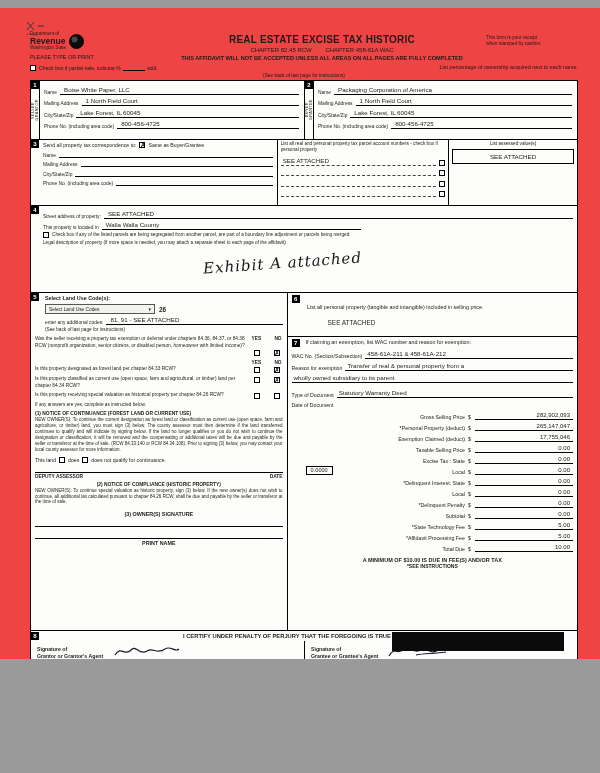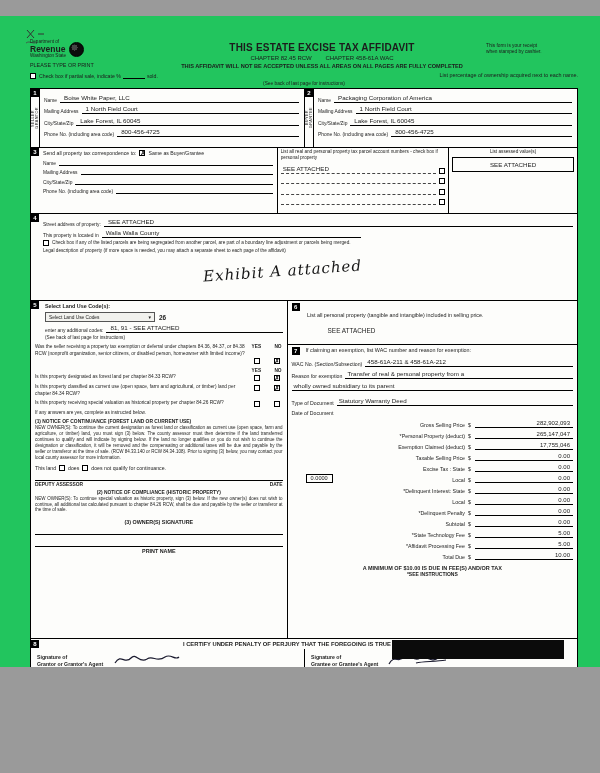--- a/index.html
+++ b/index.html
@@ -1,17 +1,17 @@
 <!DOCTYPE html>
 <html><head>
 <meta charset="utf-8">
 <style>
   *{margin:0;padding:0;box-sizing:border-box}
   html,body{background:#9a9a9a}
-  .page{width:600px;height:651px;margin:16px auto;background:#22c55e;position:relative;
+  .page{width:600px;height:651px;margin:8px auto;background:#ef4444;position:relative;
         font-family:"Liberation Sans",sans-serif;color:#1c1c1c;overflow:hidden}
   .inner{position:absolute;left:30px;right:22px;top:24px}
 
   .bold{font-weight:bold}
   .t-tiny{font-size:4.7px;line-height:1.3}
   .t-small{font-size:5.4px;line-height:1.3}
   .center{text-align:center}
 
   
   .hdr{display:flex;align-items:flex-start}
@@ -160,21 +160,21 @@
     <div class="hdr">
       <div class="logo">
         <div class="logo-txt">
           <div class="l1">Department of</div>
           <div class="l2">Revenue</div>
           <div class="l3">Washington State</div>
         </div>
         <span class="logo-circle"></span>
       </div>
       <div class="titleblock">
-        <div class="title">THIS ESTATE EXCISE TAX AFFIDAVIT</div>
+        <div class="title">REAL ESTATE EXCISE TAX HISTORIC</div>
         <div class="chapters">
           <span>CHAPTER 82.45 RCW</span>
           <span>CHAPTER 458-61A WAC</span>
         </div>
       </div>
       <div class="receipt">
         <div>This form is your receipt</div>
         <div>when stamped by cashier.</div>
       </div>
     </div>

